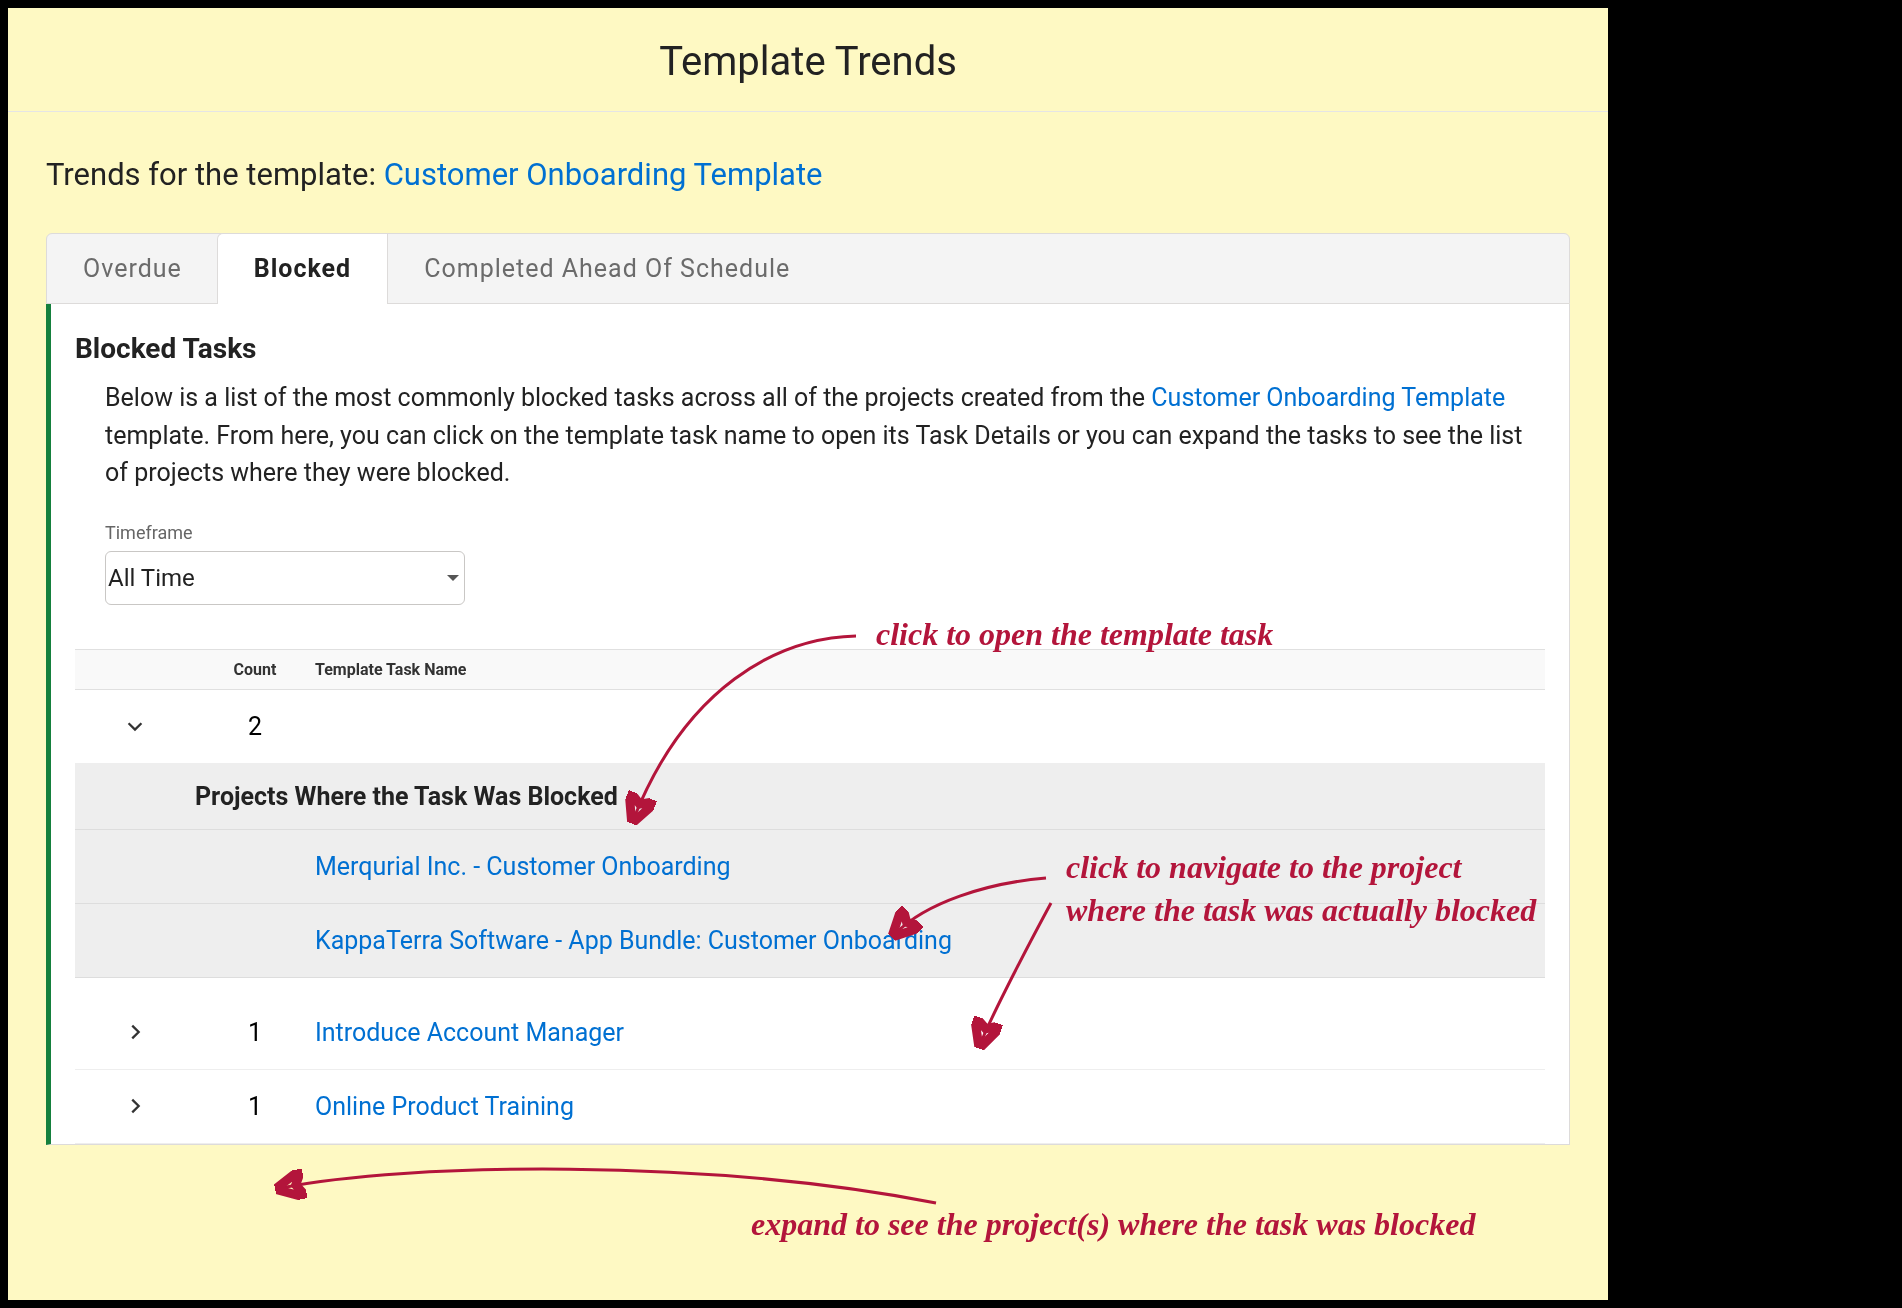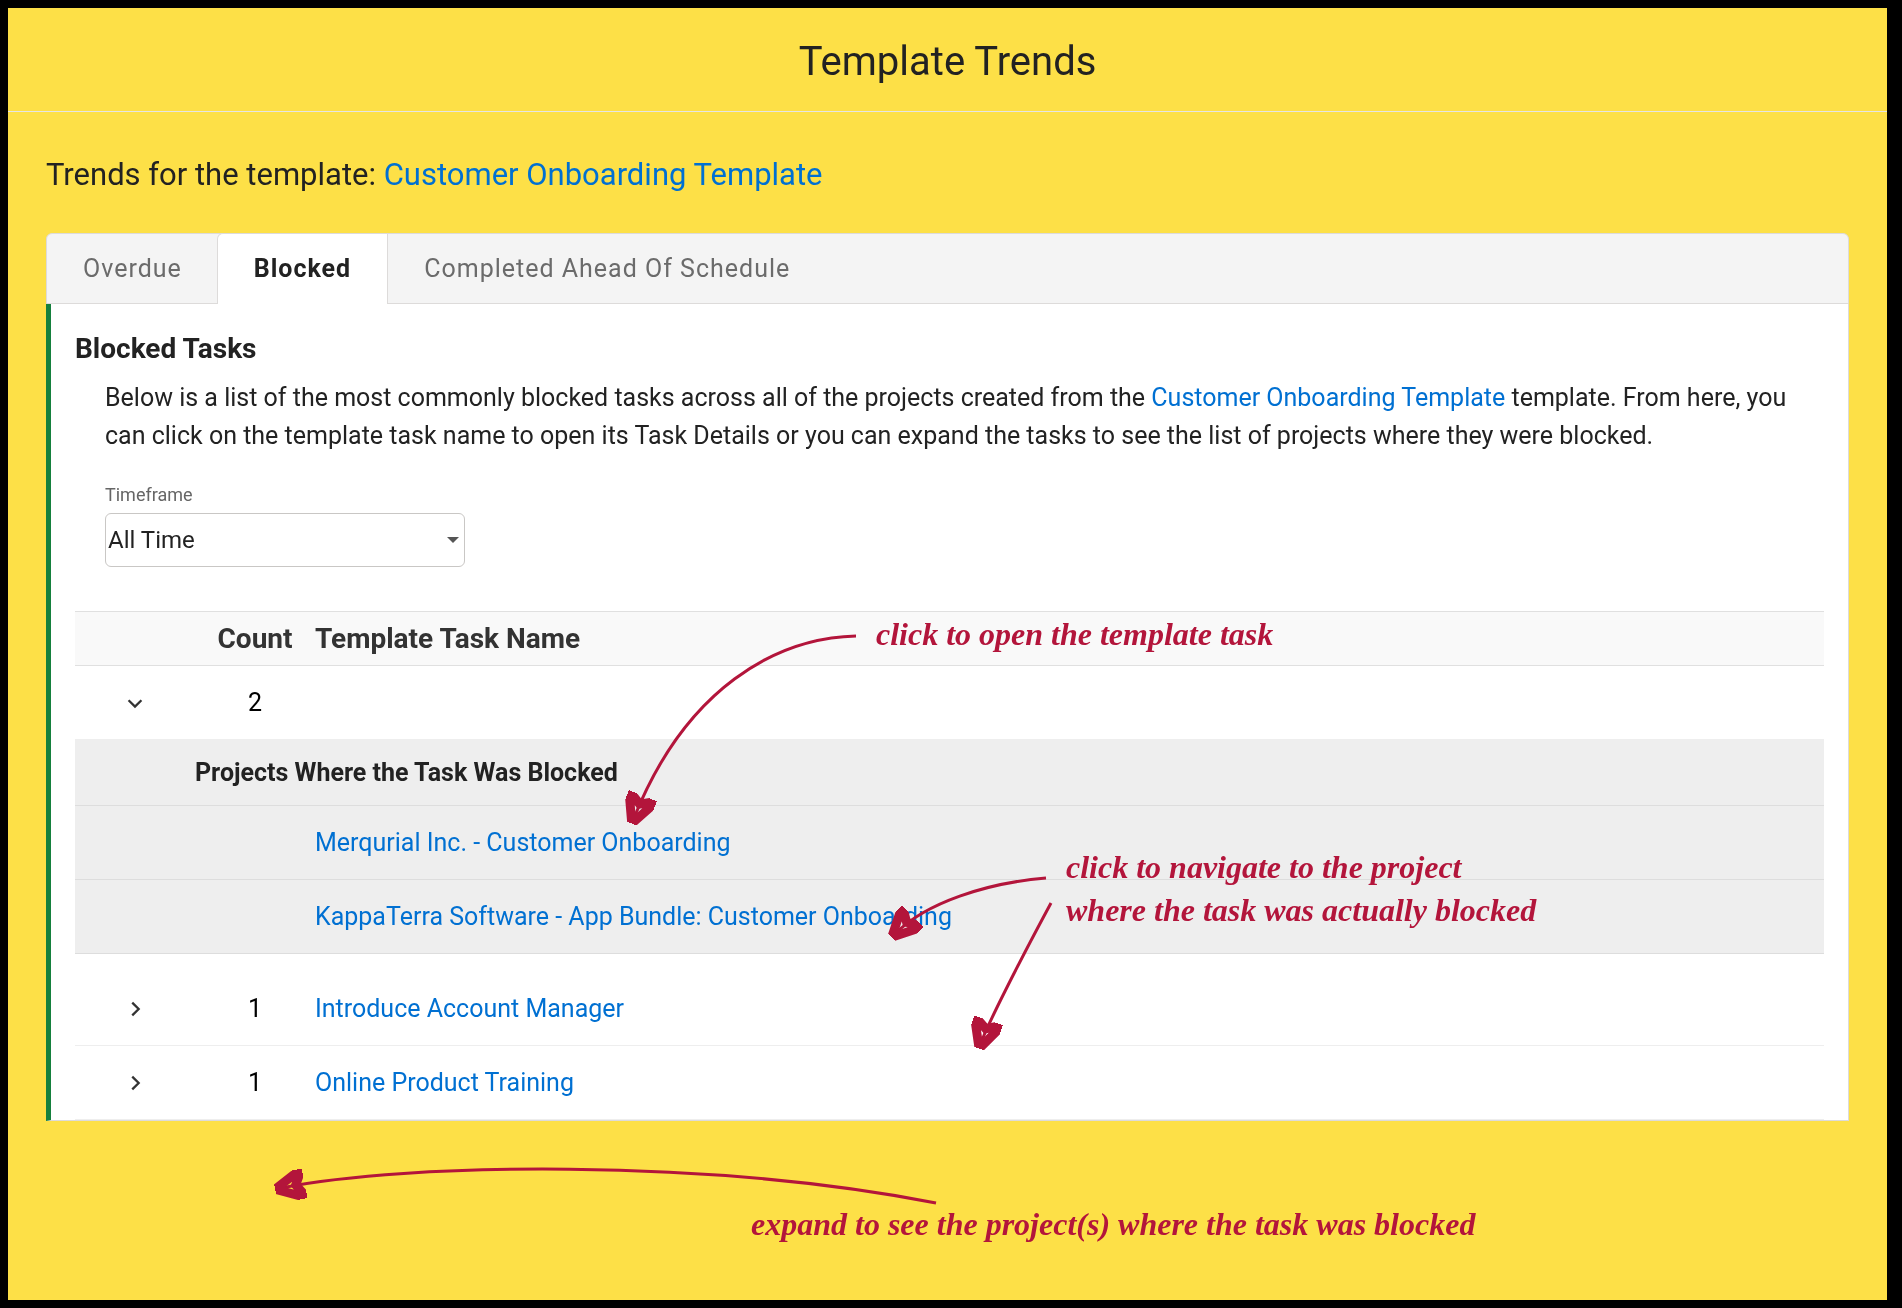--- a/index.html
+++ b/index.html
@@ -8,23 +8,23 @@
     background: #000;
     width: 1902px;
     height: 1308px;
     position: relative;
     overflow: hidden;
   }
   .outer-frame {
     position: absolute;
     left: 8px;
     top: 8px;
-    width: 1879px;
+    width: 1600px;
     height: 1292px;
-    background: #fde047;
+    background: #fef9c3;
   }
   .page-title {
     text-align: center;
     font-size: 40px;
     font-weight: 400;
     color: #222;
     padding: 30px 0 26px 0;
     border-bottom: 1px solid #e5e5e5;
   }
   .trends-line {
@@ -106,21 +106,21 @@
     border-top: 1px solid #e0e0e0;
   }
   .thead {
     display: grid;
     grid-template-columns: 120px 120px 1fr;
     background: #f9f9f9;
     border-bottom: 1px solid #e0e0e0;
     padding: 10px 0;
   }
   .th {
-    font-size: 28px;
+    font-size: 16px;
     font-weight: 700;
     color: #333;
   }
   .th.count { text-align: center; }
   .trow {
     display: grid;
     grid-template-columns: 120px 120px 1fr;
     align-items: center;
     padding: 22px 0;
     border-bottom: 1px solid #eee;

